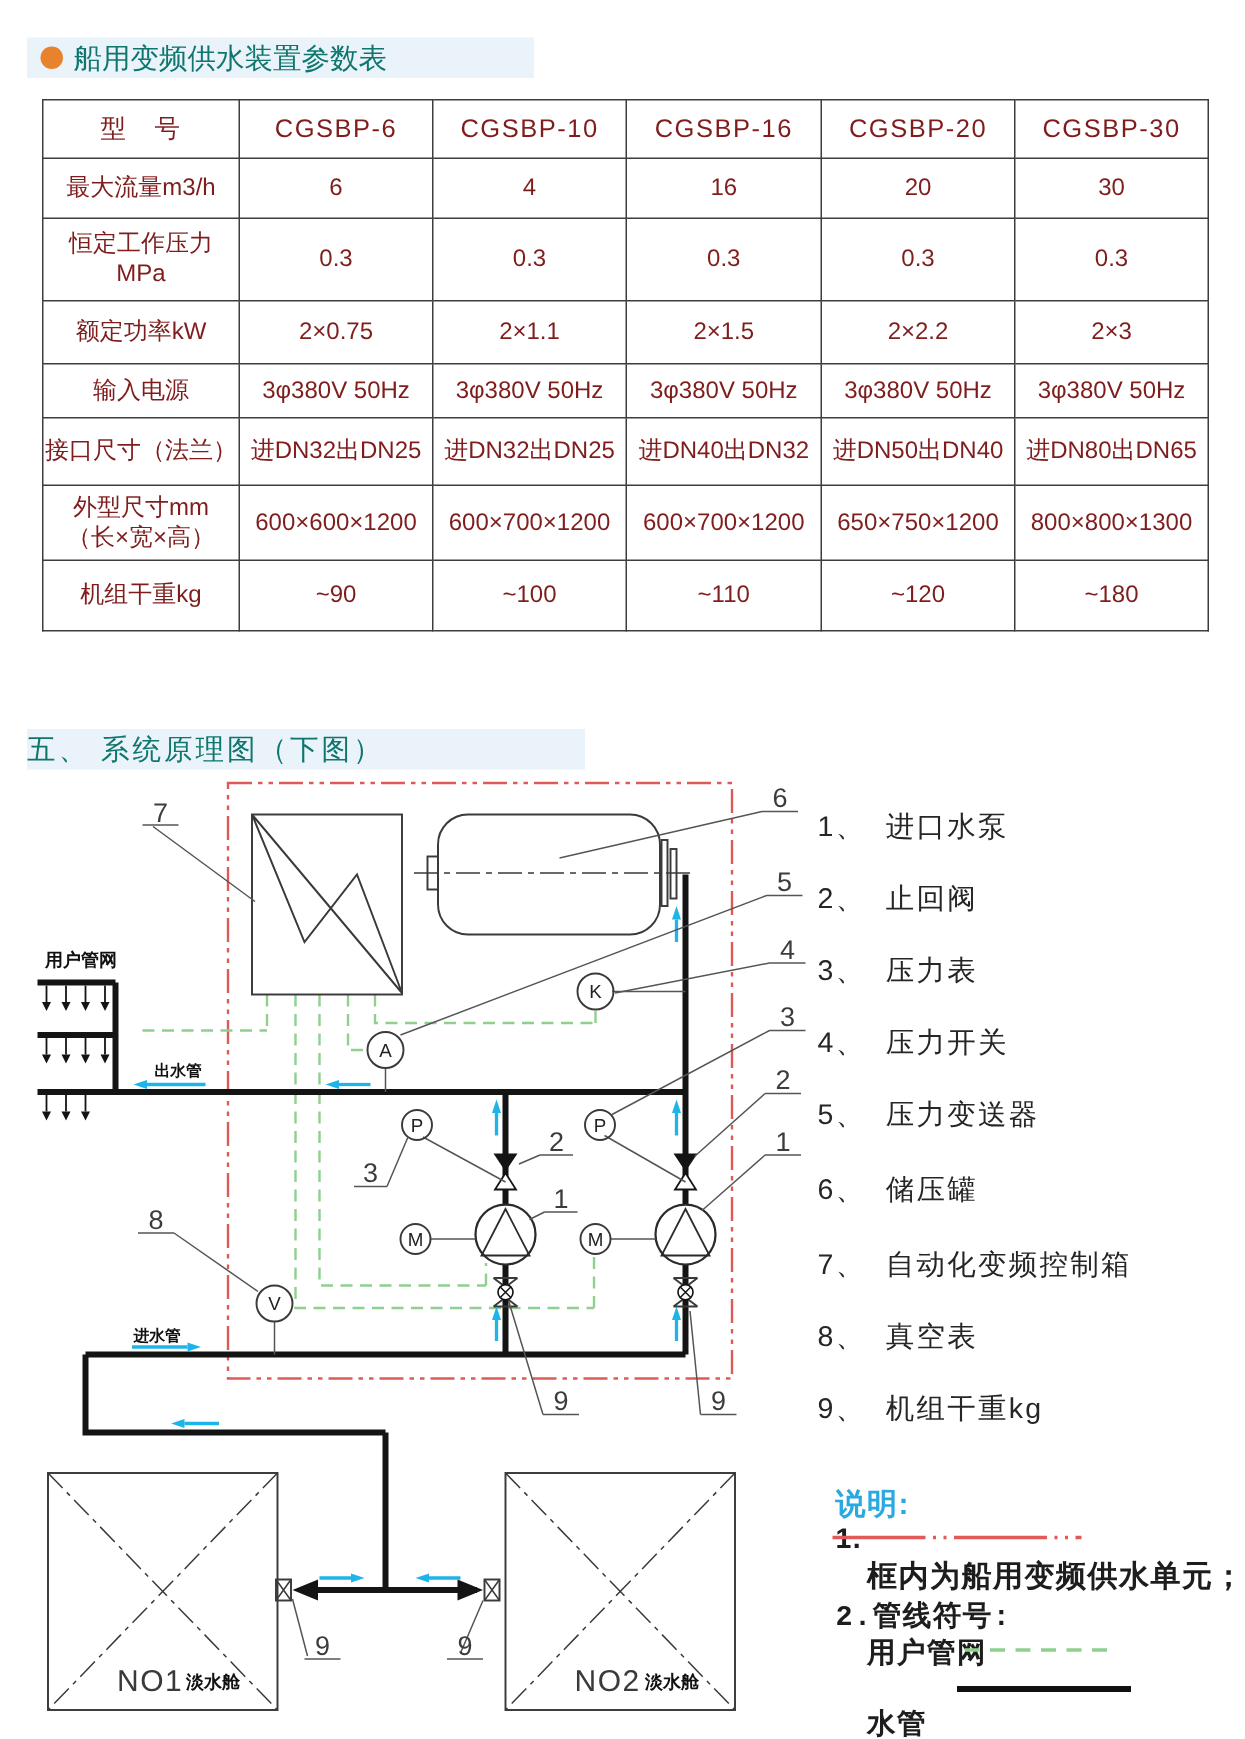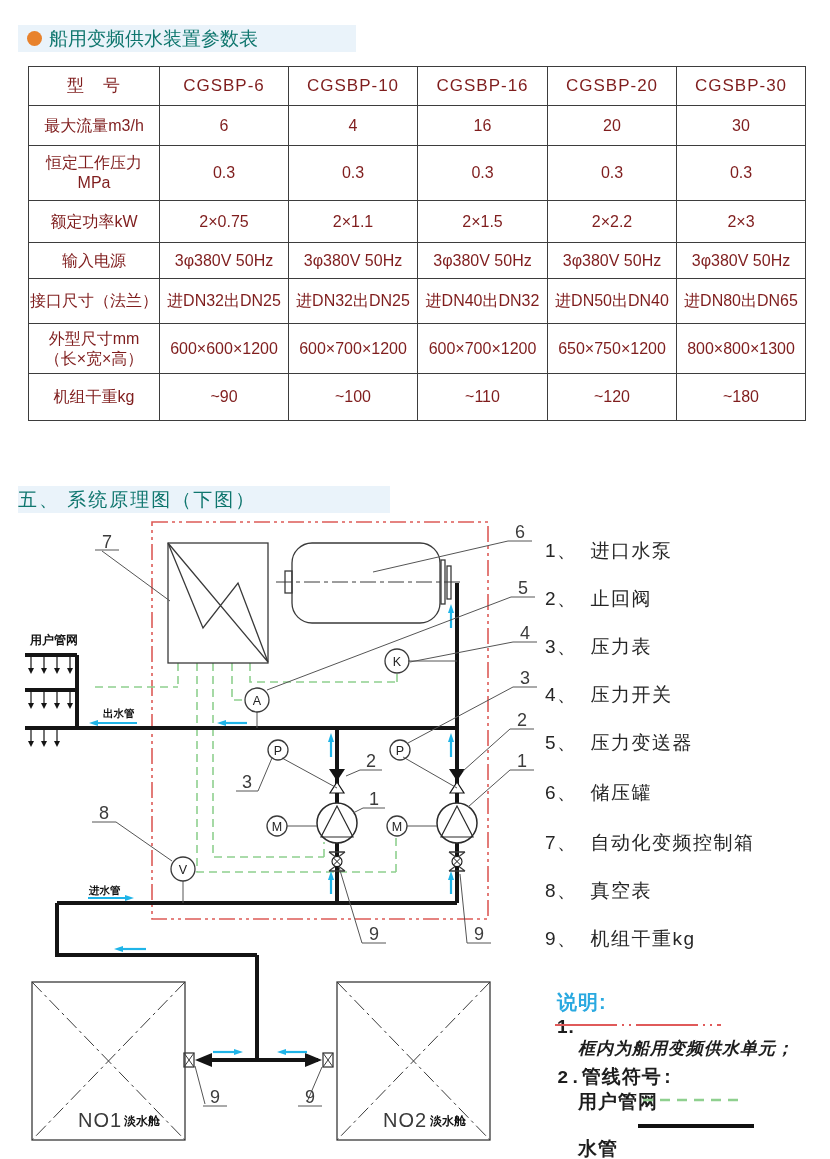--- a/index.html
+++ b/index.html
@@ -20,21 +20,21 @@
   #param-table td .l2{display:block;}
 
   
   .legend-item{position:absolute;left:545px;display:flex;gap:13px;font-size:19px;color:#262626;
                font-weight:500;letter-spacing:1.5px;white-space:nowrap;}
 
   
   .note{position:absolute;color:#1d1d1d;font-weight:600;letter-spacing:1px;white-space:nowrap;margin-left:40px;}
   #note-title{left:517px;top:989px;color:#2aa9e0;font-size:20px;font-weight:bold;}
   #note-n1-no{left:517px;top:1016px;font-size:19px;}
-  #note-n1-text{left:538px;top:1037px;font-size:17px;font-style:italic;}
+  #note-n1-text{left:538px;top:1037px;font-size:20px;}
   #note-n2{left:517px;top:1064px;font-size:19px;font-family:Liberation Mono, monospace;}
   #note-electric{left:538px;top:1089px;font-size:19px;}
   #note-water{left:538px;top:1136px;font-size:19px;}
   .sample-svg{position:absolute;}
   .red-sample{stroke:#e05a5a;stroke-width:2.2;stroke-dasharray:62 5 2 5 2 5;}
   .green-sample{stroke:#8fd08f;stroke-width:2.4;stroke-dasharray:10 7;}
   #water-line{position:absolute;left:638px;top:1124px;width:116px;height:4px;background:#111;}
 
   
   #diagram{position:absolute;left:0;top:515px;}

